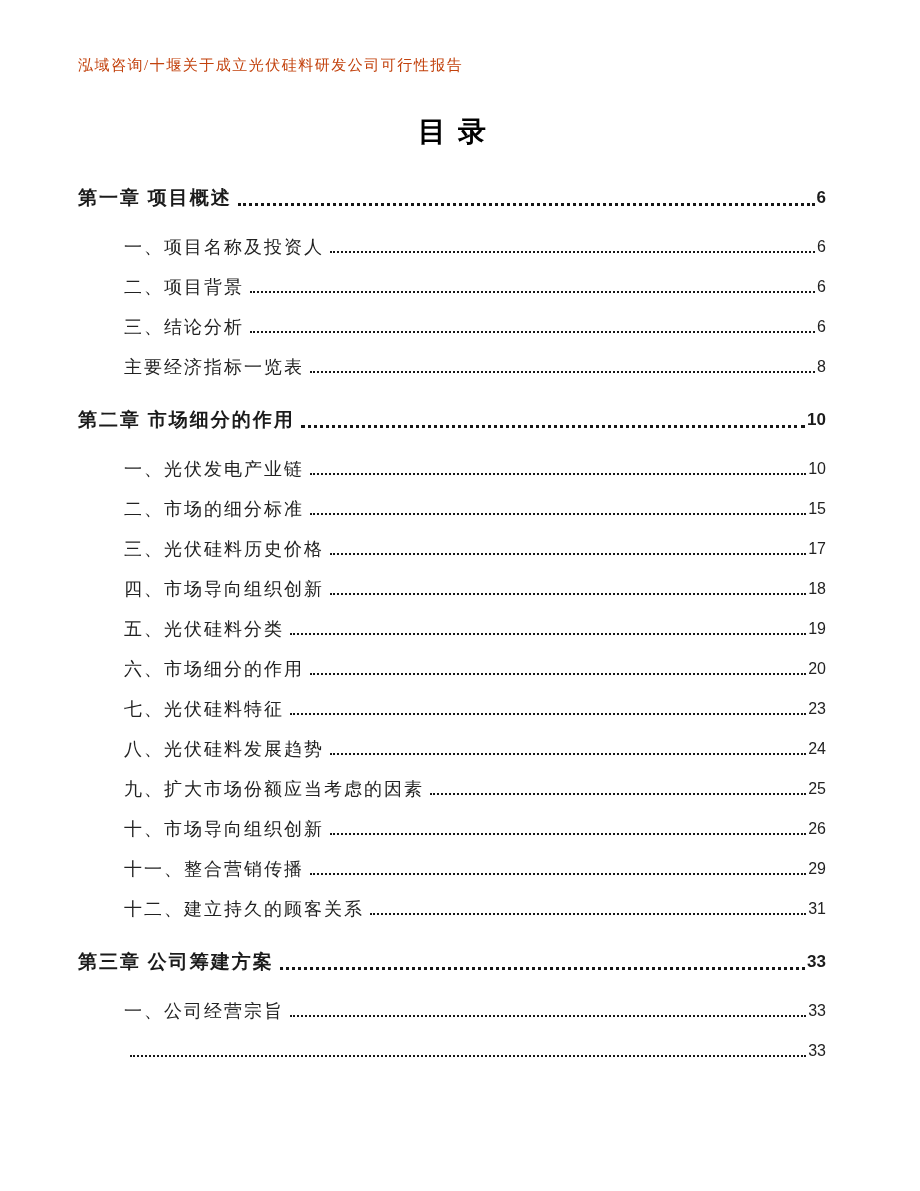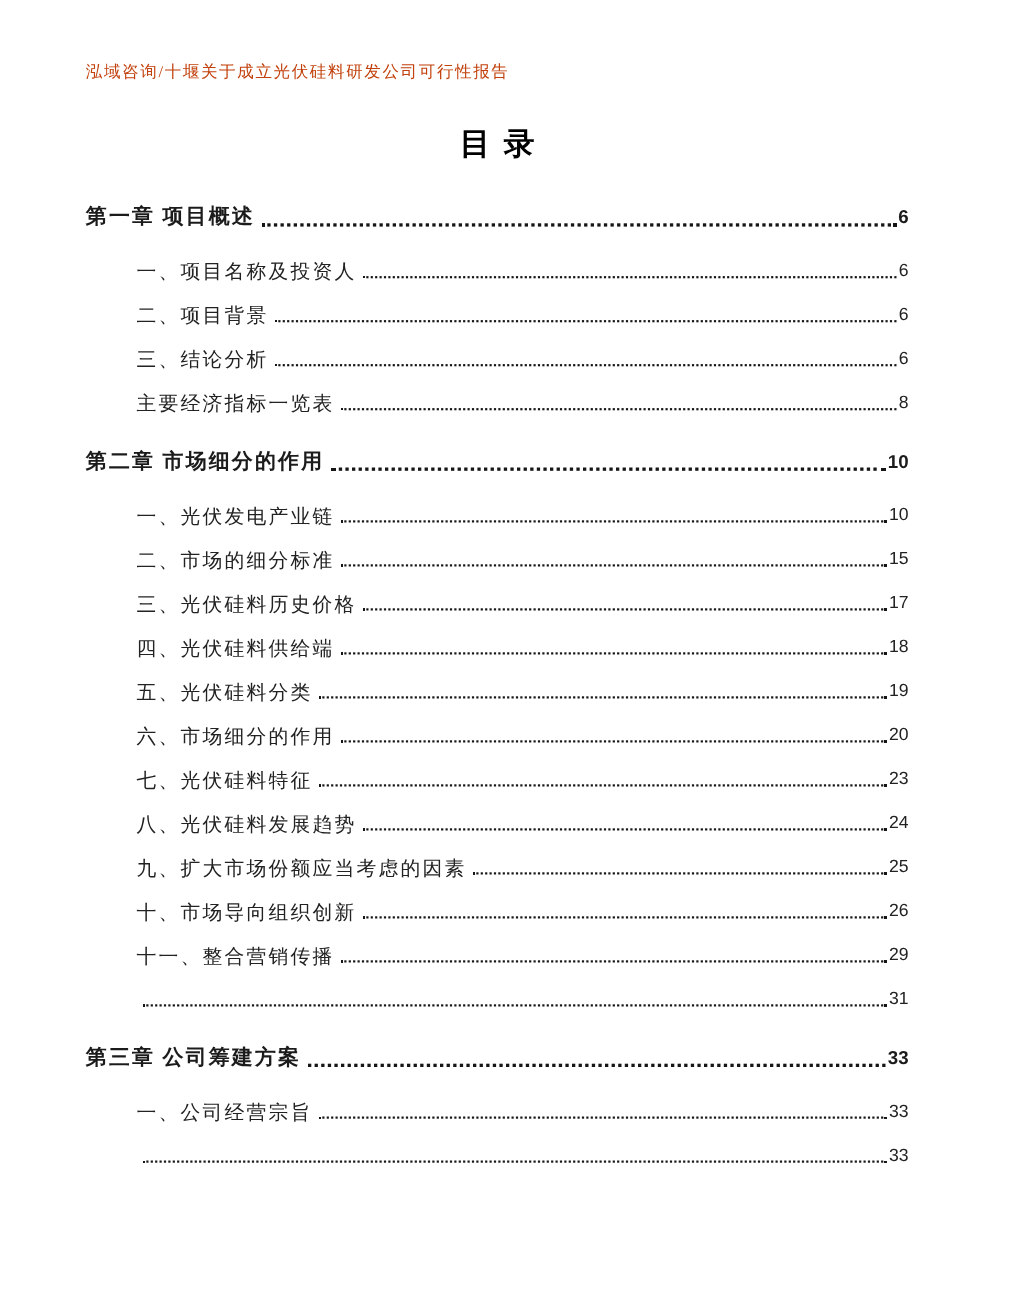--- a/index.html
+++ b/index.html
@@ -129,21 +129,21 @@
           <span class="label">二、市场的细分标准</span>
           <span class="leader"></span>
           <span class="pagenum">15</span>
         </div>
         <div class="toc-row item">
           <span class="label">三、光伏硅料历史价格</span>
           <span class="leader"></span>
           <span class="pagenum">17</span>
         </div>
         <div class="toc-row item">
-          <span class="label">四、光伏硅料供给端</span>
+          <span class="label">四、市场导向组织创新</span>
           <span class="leader"></span>
           <span class="pagenum">18</span>
         </div>
         <div class="toc-row item">
           <span class="label">五、光伏硅料分类</span>
           <span class="leader"></span>
           <span class="pagenum">19</span>
         </div>
         <div class="toc-row item">
           <span class="label">六、市场细分的作用</span>
@@ -169,20 +169,21 @@
           <span class="label">十、市场导向组织创新</span>
           <span class="leader"></span>
           <span class="pagenum">26</span>
         </div>
         <div class="toc-row item">
           <span class="label">十一、整合营销传播</span>
           <span class="leader"></span>
           <span class="pagenum">29</span>
         </div>
         <div class="toc-row item">
+          <span class="label">十二、建立持久的顾客关系</span>
           <span class="leader"></span>
           <span class="pagenum">31</span>
         </div>
         <div class="toc-row chapter">
           <span class="label">第三章 公司筹建方案</span>
           <span class="leader"></span>
           <span class="pagenum">33</span>
         </div>
         <div class="toc-row item">
           <span class="label">一、公司经营宗旨</span>

